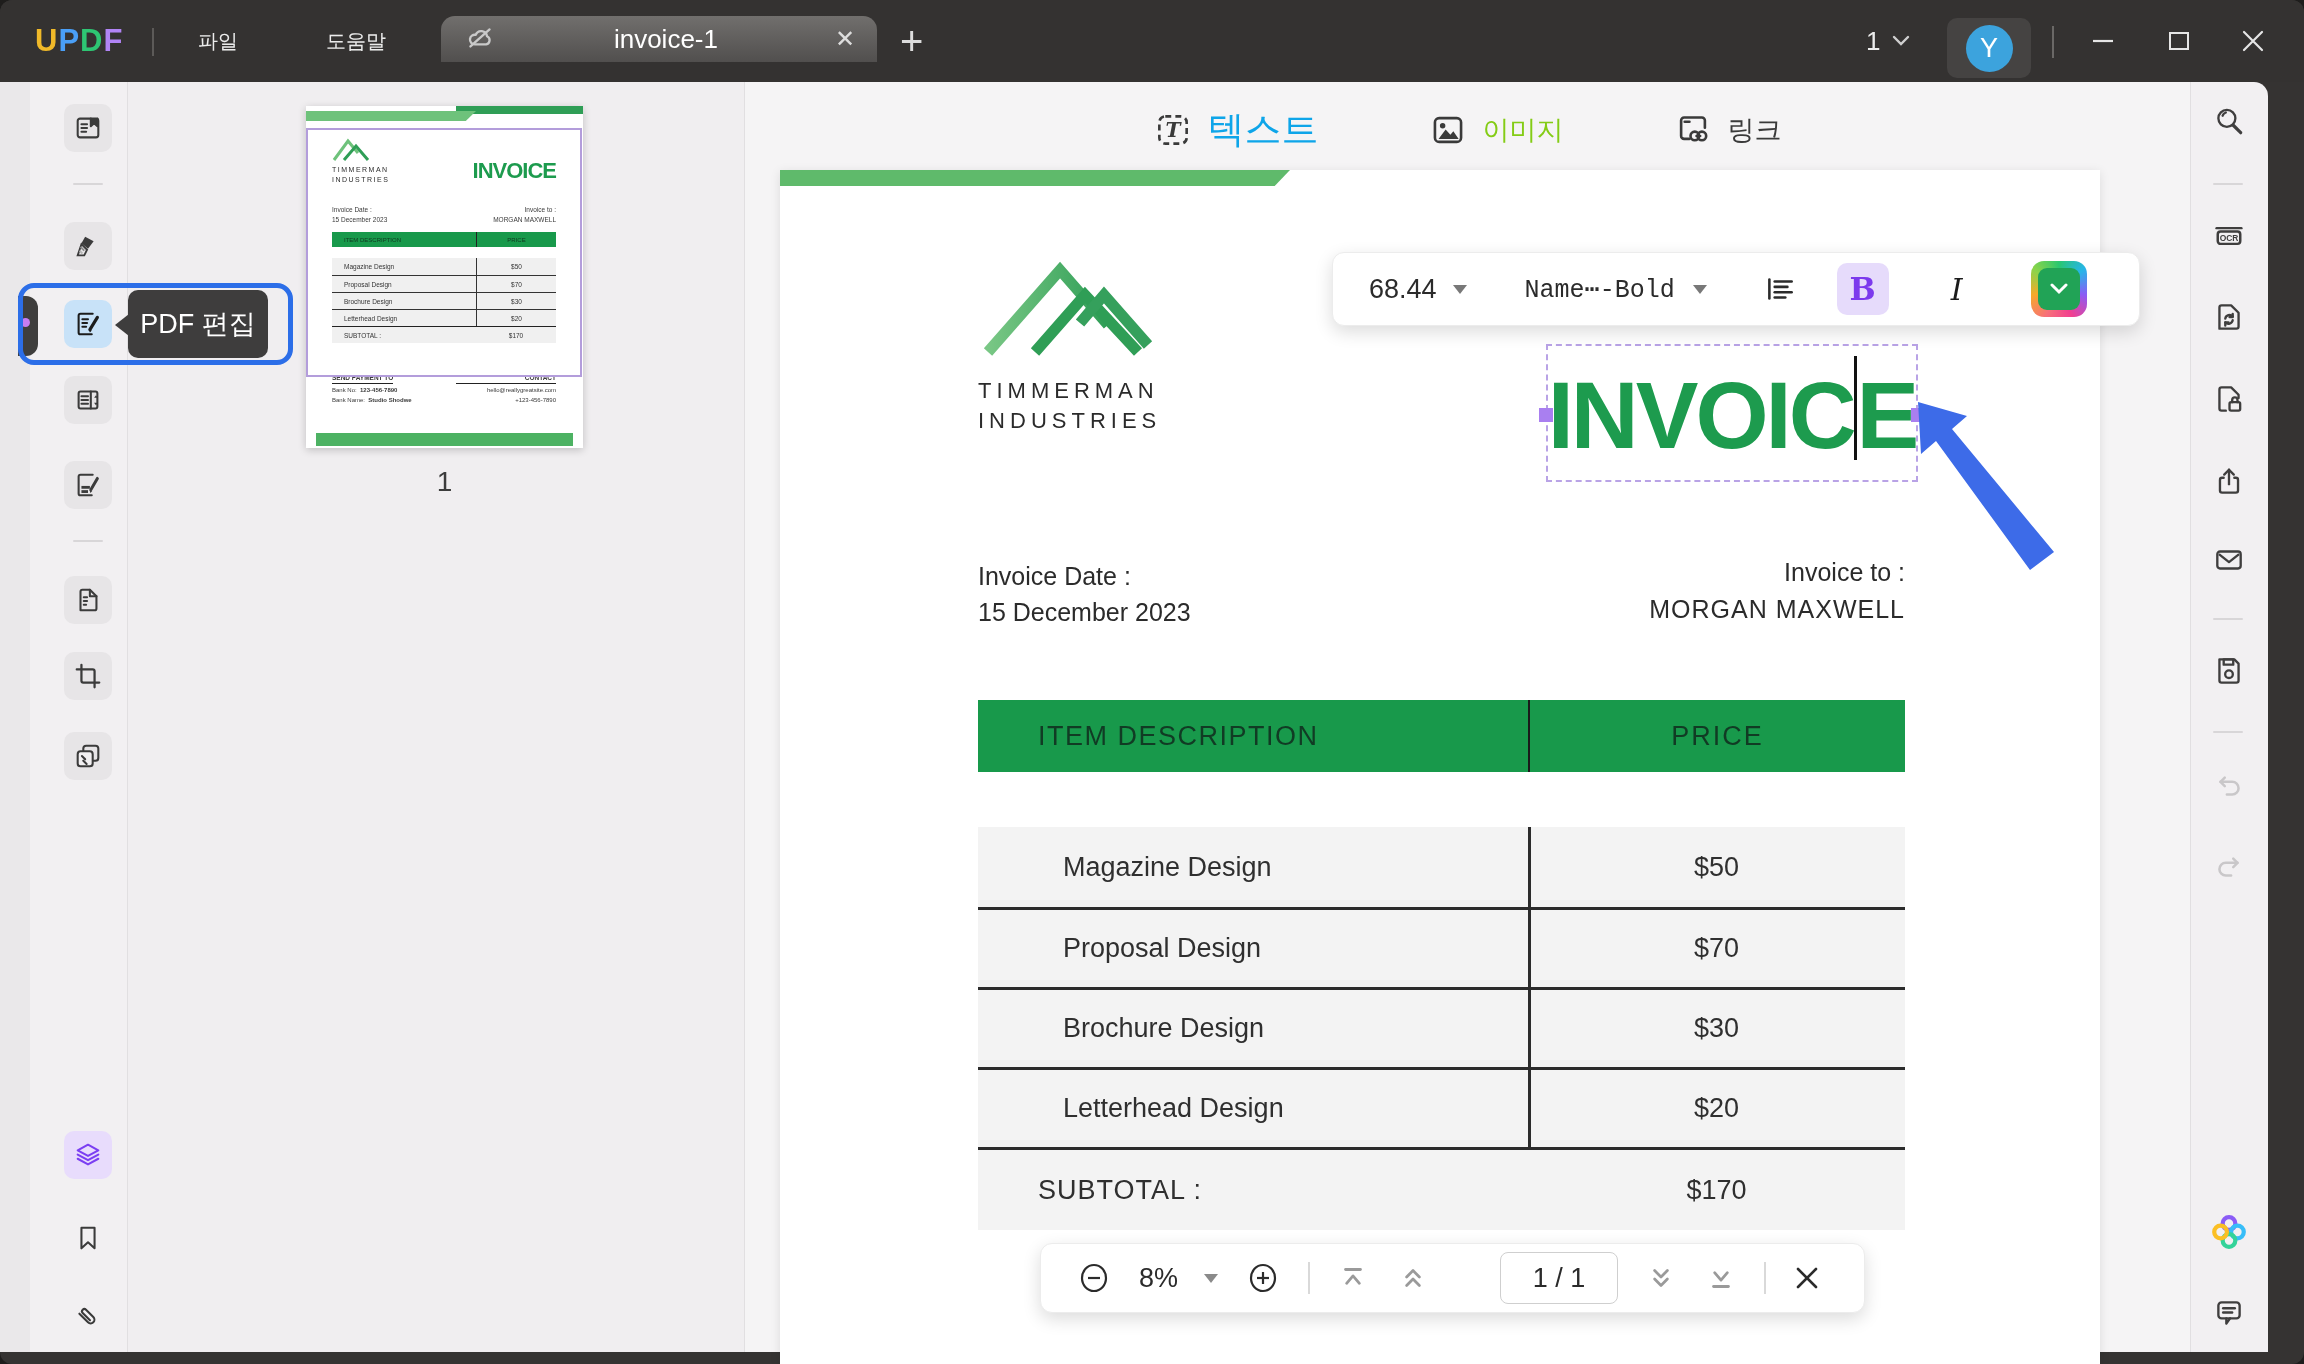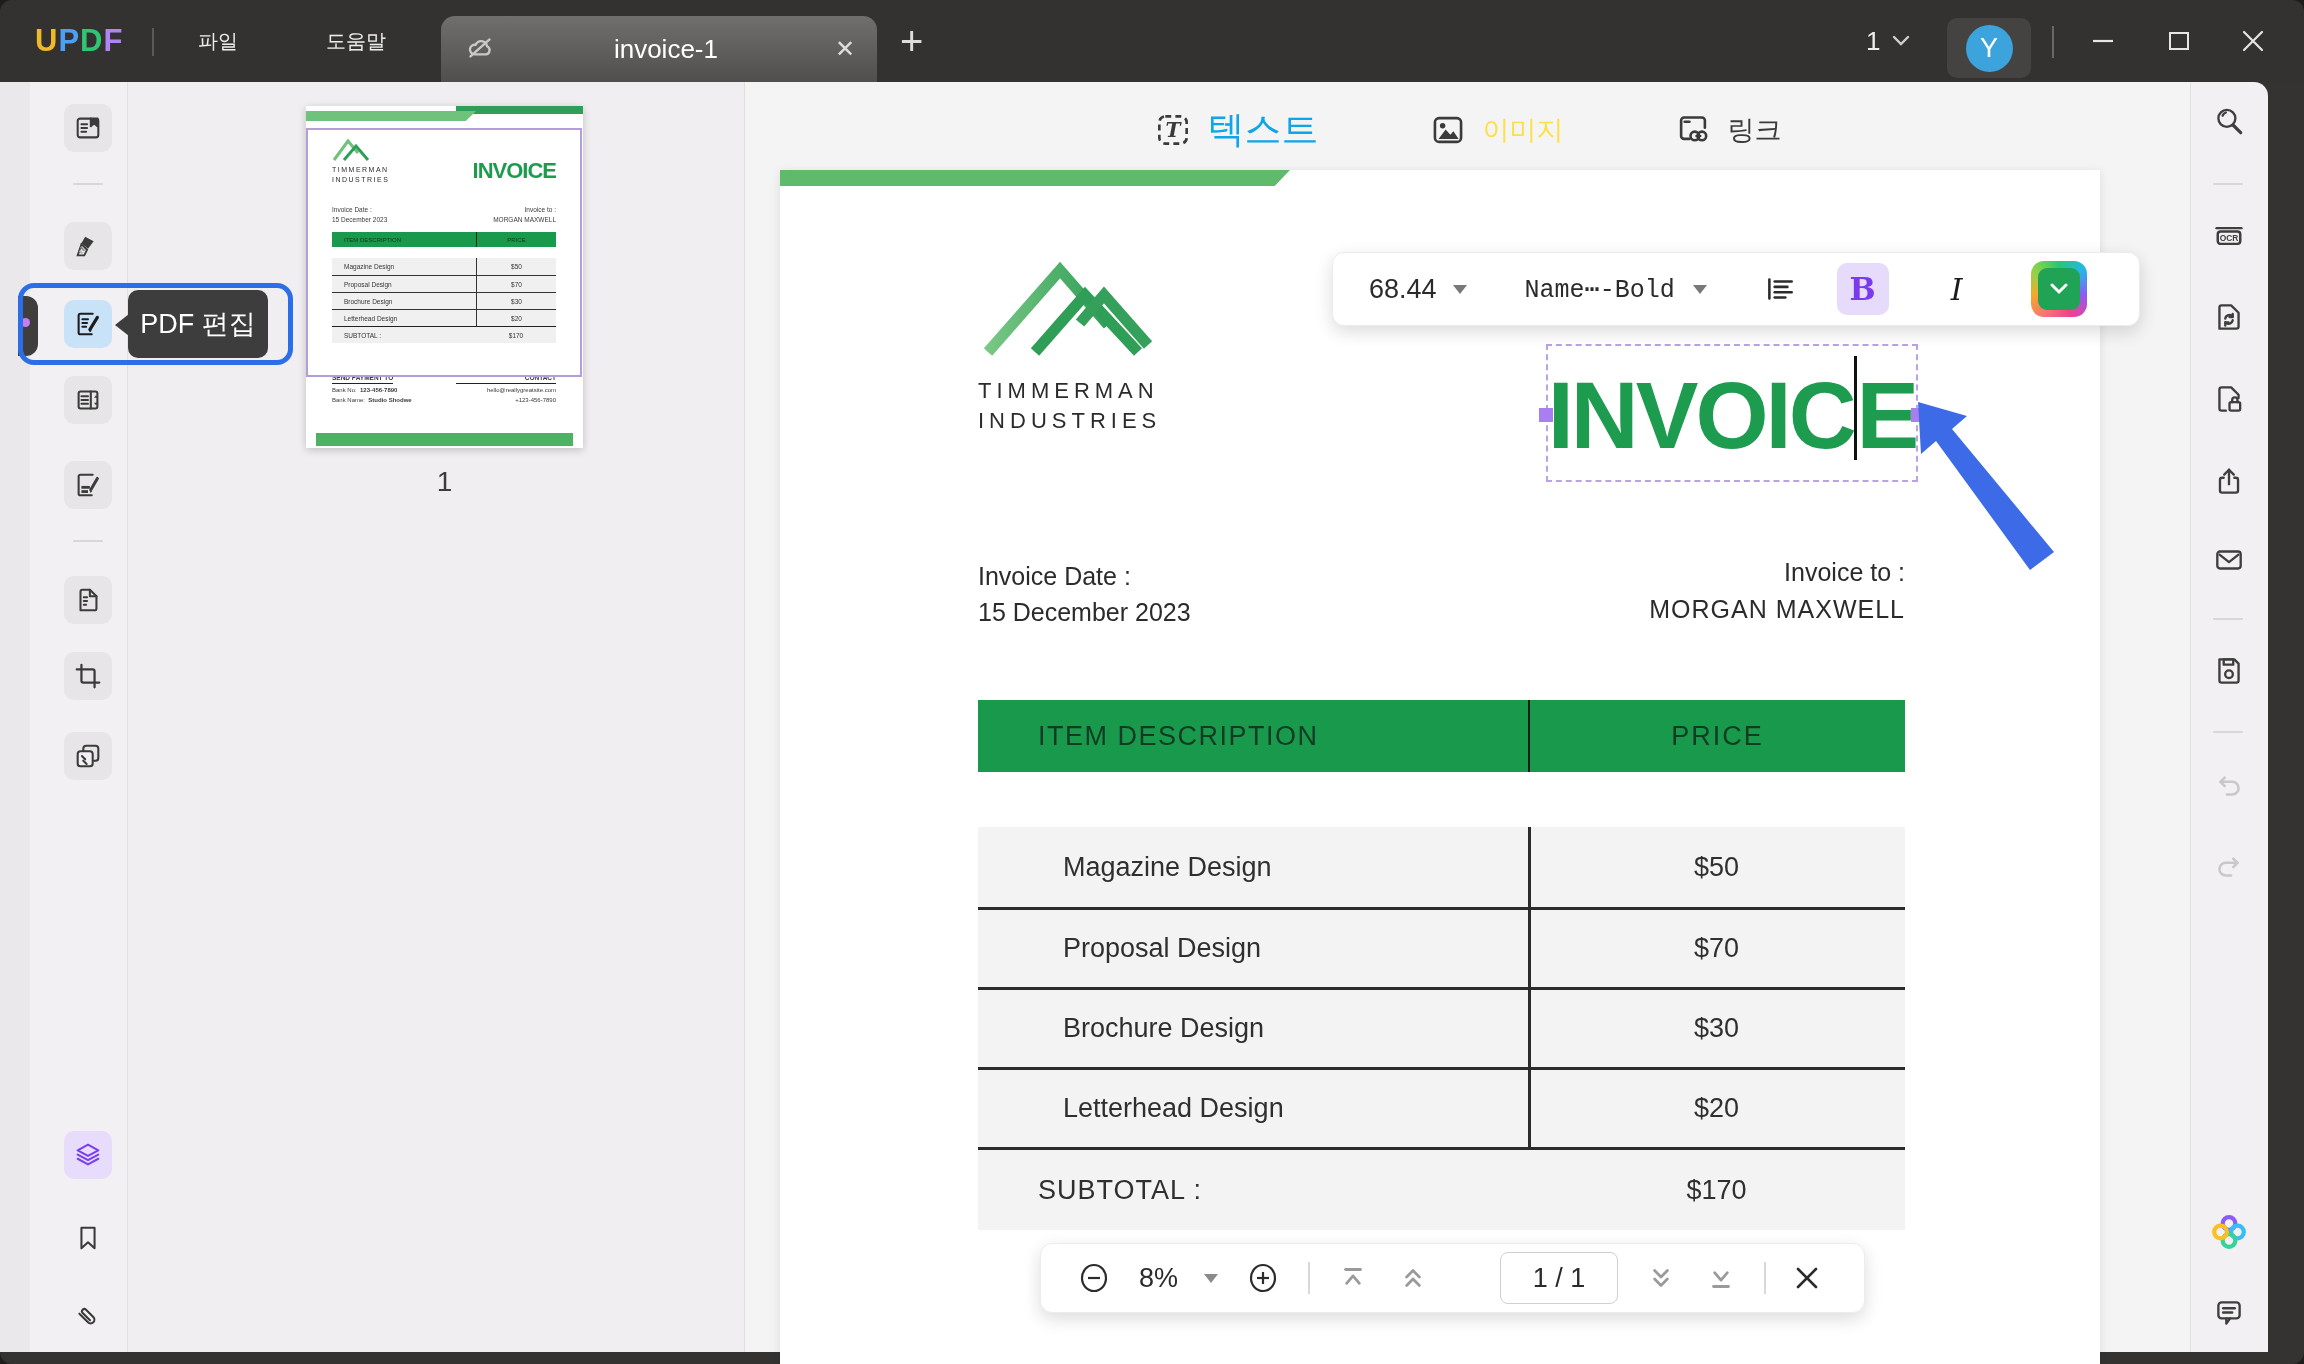--- a/index.html
+++ b/index.html
@@ -5,21 +5,21 @@
   html,body{margin:0;padding:0;background:#1e1d1c;}
   *{box-sizing:border-box;}
   #stage{position:relative;width:2304px;height:1364px;background:#353332;overflow:hidden;
          font-family:"Liberation Sans","DejaVu Sans",sans-serif;border-radius:12px;}
   .abs{position:absolute;}
   .flex{display:flex;align-items:center;}
   svg{display:block;}
   
   #topbar{left:0;top:0;width:2304px;height:82px;background:#343231;border-radius:12px 12px 0 0;}
   .menu-item{color:#ececec;font-size:20px;}
-  #doc-tab{left:441px;top:16px;width:436px;height:66px;border-radius:14px 14px 0 0;
+  #doc-tab{left:441px;top:16px;width:436px;height:46px;border-radius:14px 14px 0 0;
            background:linear-gradient(#716f6d,#514f4e);display:flex;align-items:center;padding:0 22px;}
   .winctl{color:#e6e6e6;}
   
   .panel{top:82px;height:1270px;}
   .icon-btn{width:48px;height:48px;border-radius:10px;display:flex;align-items:center;justify-content:center;}
   .icon-bg{background:#e7e5e7;}
   .side-div{width:30px;height:2px;background:#d8d6d8;border-radius:1px;}
   
   #page{left:780px;top:170px;width:1320px;height:1194px;background:#ffffff;box-shadow:0 2px 10px rgba(0,0,0,.10);}
   .doc-txt{color:#2b2b2b;}
@@ -274,21 +274,21 @@
         <text x="16" y="22" text-anchor="middle" font-family="DejaVu Serif, serif" font-style="italic" font-weight="bold" font-size="17" fill="#3a3a3a">T</text>
       </svg>
       <span style="font-size:37px;color:#0ea5e9;font-family:Liberation Serif, serif;">텍스트</span>
     </div>
     <div class="flex" style="gap:16px;">
       <svg width="38" height="38" viewBox="0 0 32 32">
         <rect x="5" y="6" width="22" height="20" rx="3.5" fill="none" stroke="#3a3a3a" stroke-width="2.2"></rect>
         <circle cx="11.5" cy="12.5" r="2.3" fill="#3a3a3a"></circle>
         <path d="M8,23.5 L14,15.5 L18,20 L20.5,17 L25,23.5 Z" fill="#3a3a3a"></path>
       </svg>
-      <span style="font-size:27px;color:#fde047;">이미지</span>
+      <span style="font-size:27px;color:#84cc16;">이미지</span>
     </div>
     <div class="flex" style="gap:16px;">
       <svg width="38" height="38" viewBox="0 0 32 32" fill="none" stroke="#3a3a3a" stroke-width="2.2" stroke-linecap="round">
         <path d="M26,14 V8 a2.5,2.5 0 0 0 -2.5,-2.5 h-15 A2.5,2.5 0 0 0 6,8 v13 a2.5,2.5 0 0 0 2.5,2.5 H13"></path>
         <line x1="9" y1="9" x2="13" y2="9"></line>
         <circle cx="17.5" cy="21" r="3.6"></circle>
           <circle cx="23.5" cy="21" r="3.6"></circle>
           <line x1="19" y1="21" x2="22" y2="21"></line>
       </svg>
       <span style="font-size:27px;color:#3a3a3a;">링크</span>

